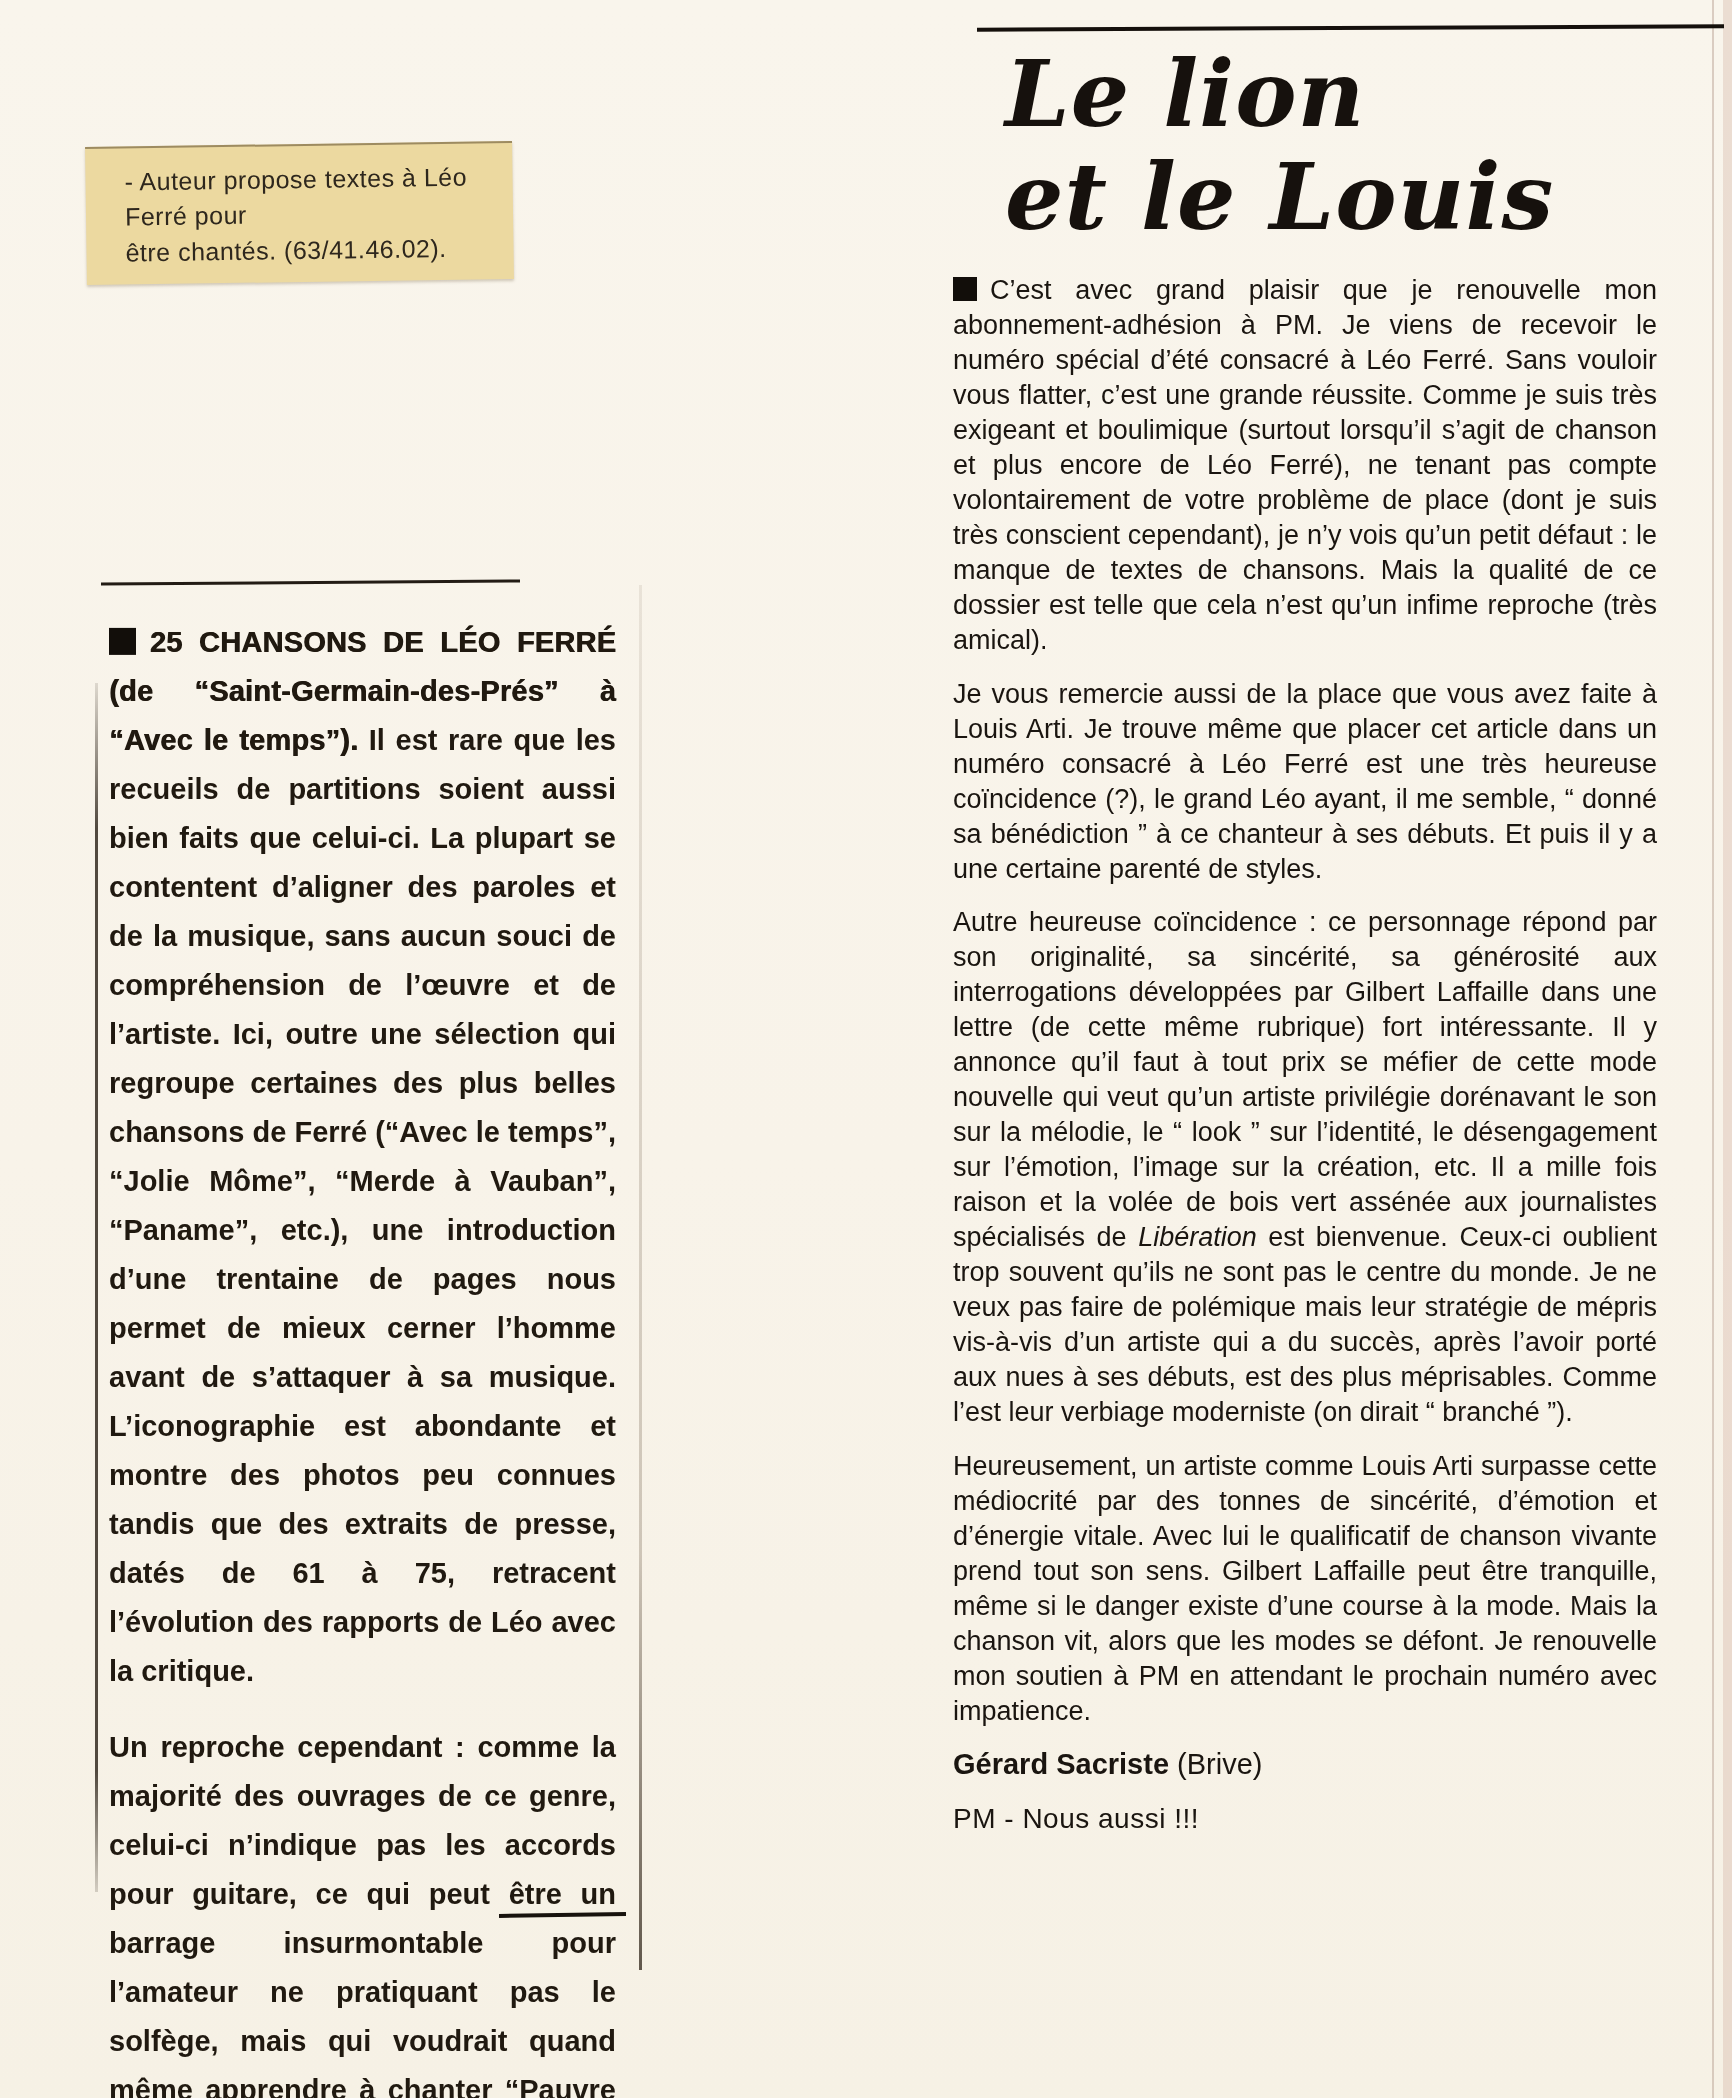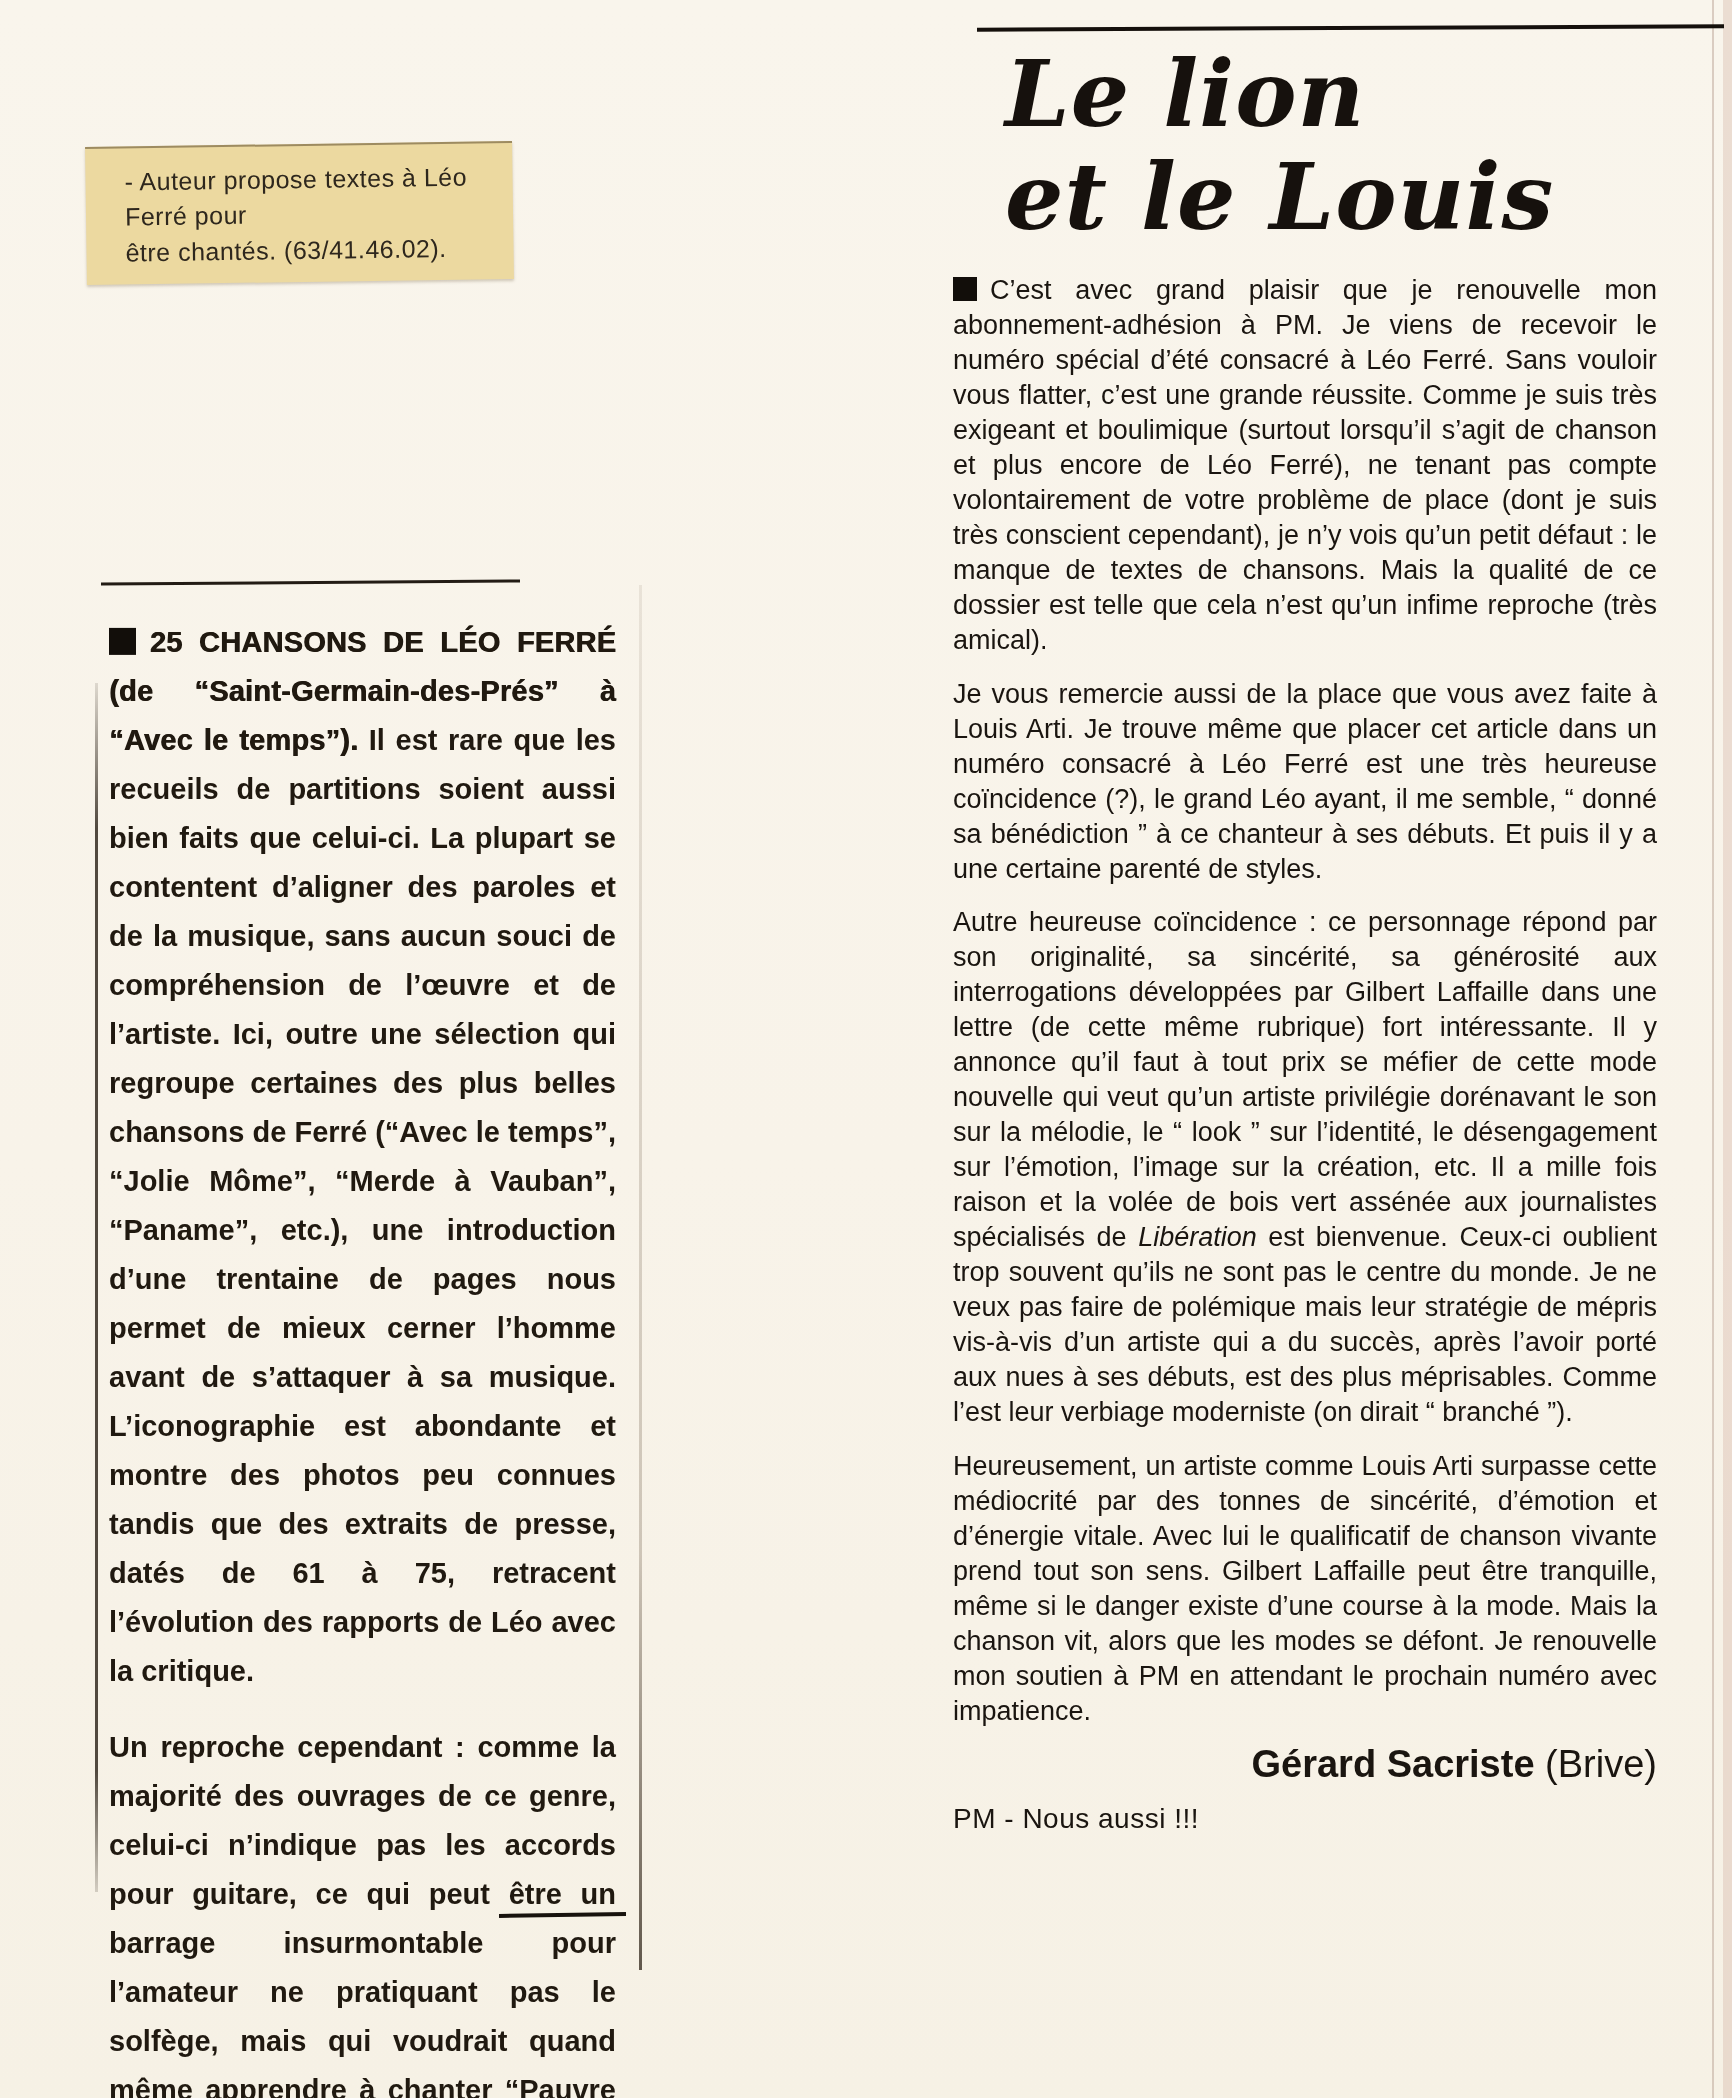--- a/index.html
+++ b/index.html
@@ -79,21 +79,21 @@
     font-size:92px; line-height:1.12; color:#16110d; letter-spacing:1px;
   }
   .letter-title span { display:block; }
 
   .letter-body {
     position:absolute; left:953px; top:273px; width:704px;
     font-size:27px; line-height:35px; text-align:justify; color:#1a1510;
   }
   .letter-body p { margin:0 0 18.5px 0; }
   .letter-signature {
-    text-align:right; font-size:38px; margin-top:25px;
+    text-align:left; font-size:29px; margin-top:25px;
   }
   .sig-name { font-weight:700; }
   .letter-footer {
     font-size:28px; margin-top:25px; text-align:left;
     letter-spacing:0.5px;
   }
 </style>
 </head>
 <body>
 

